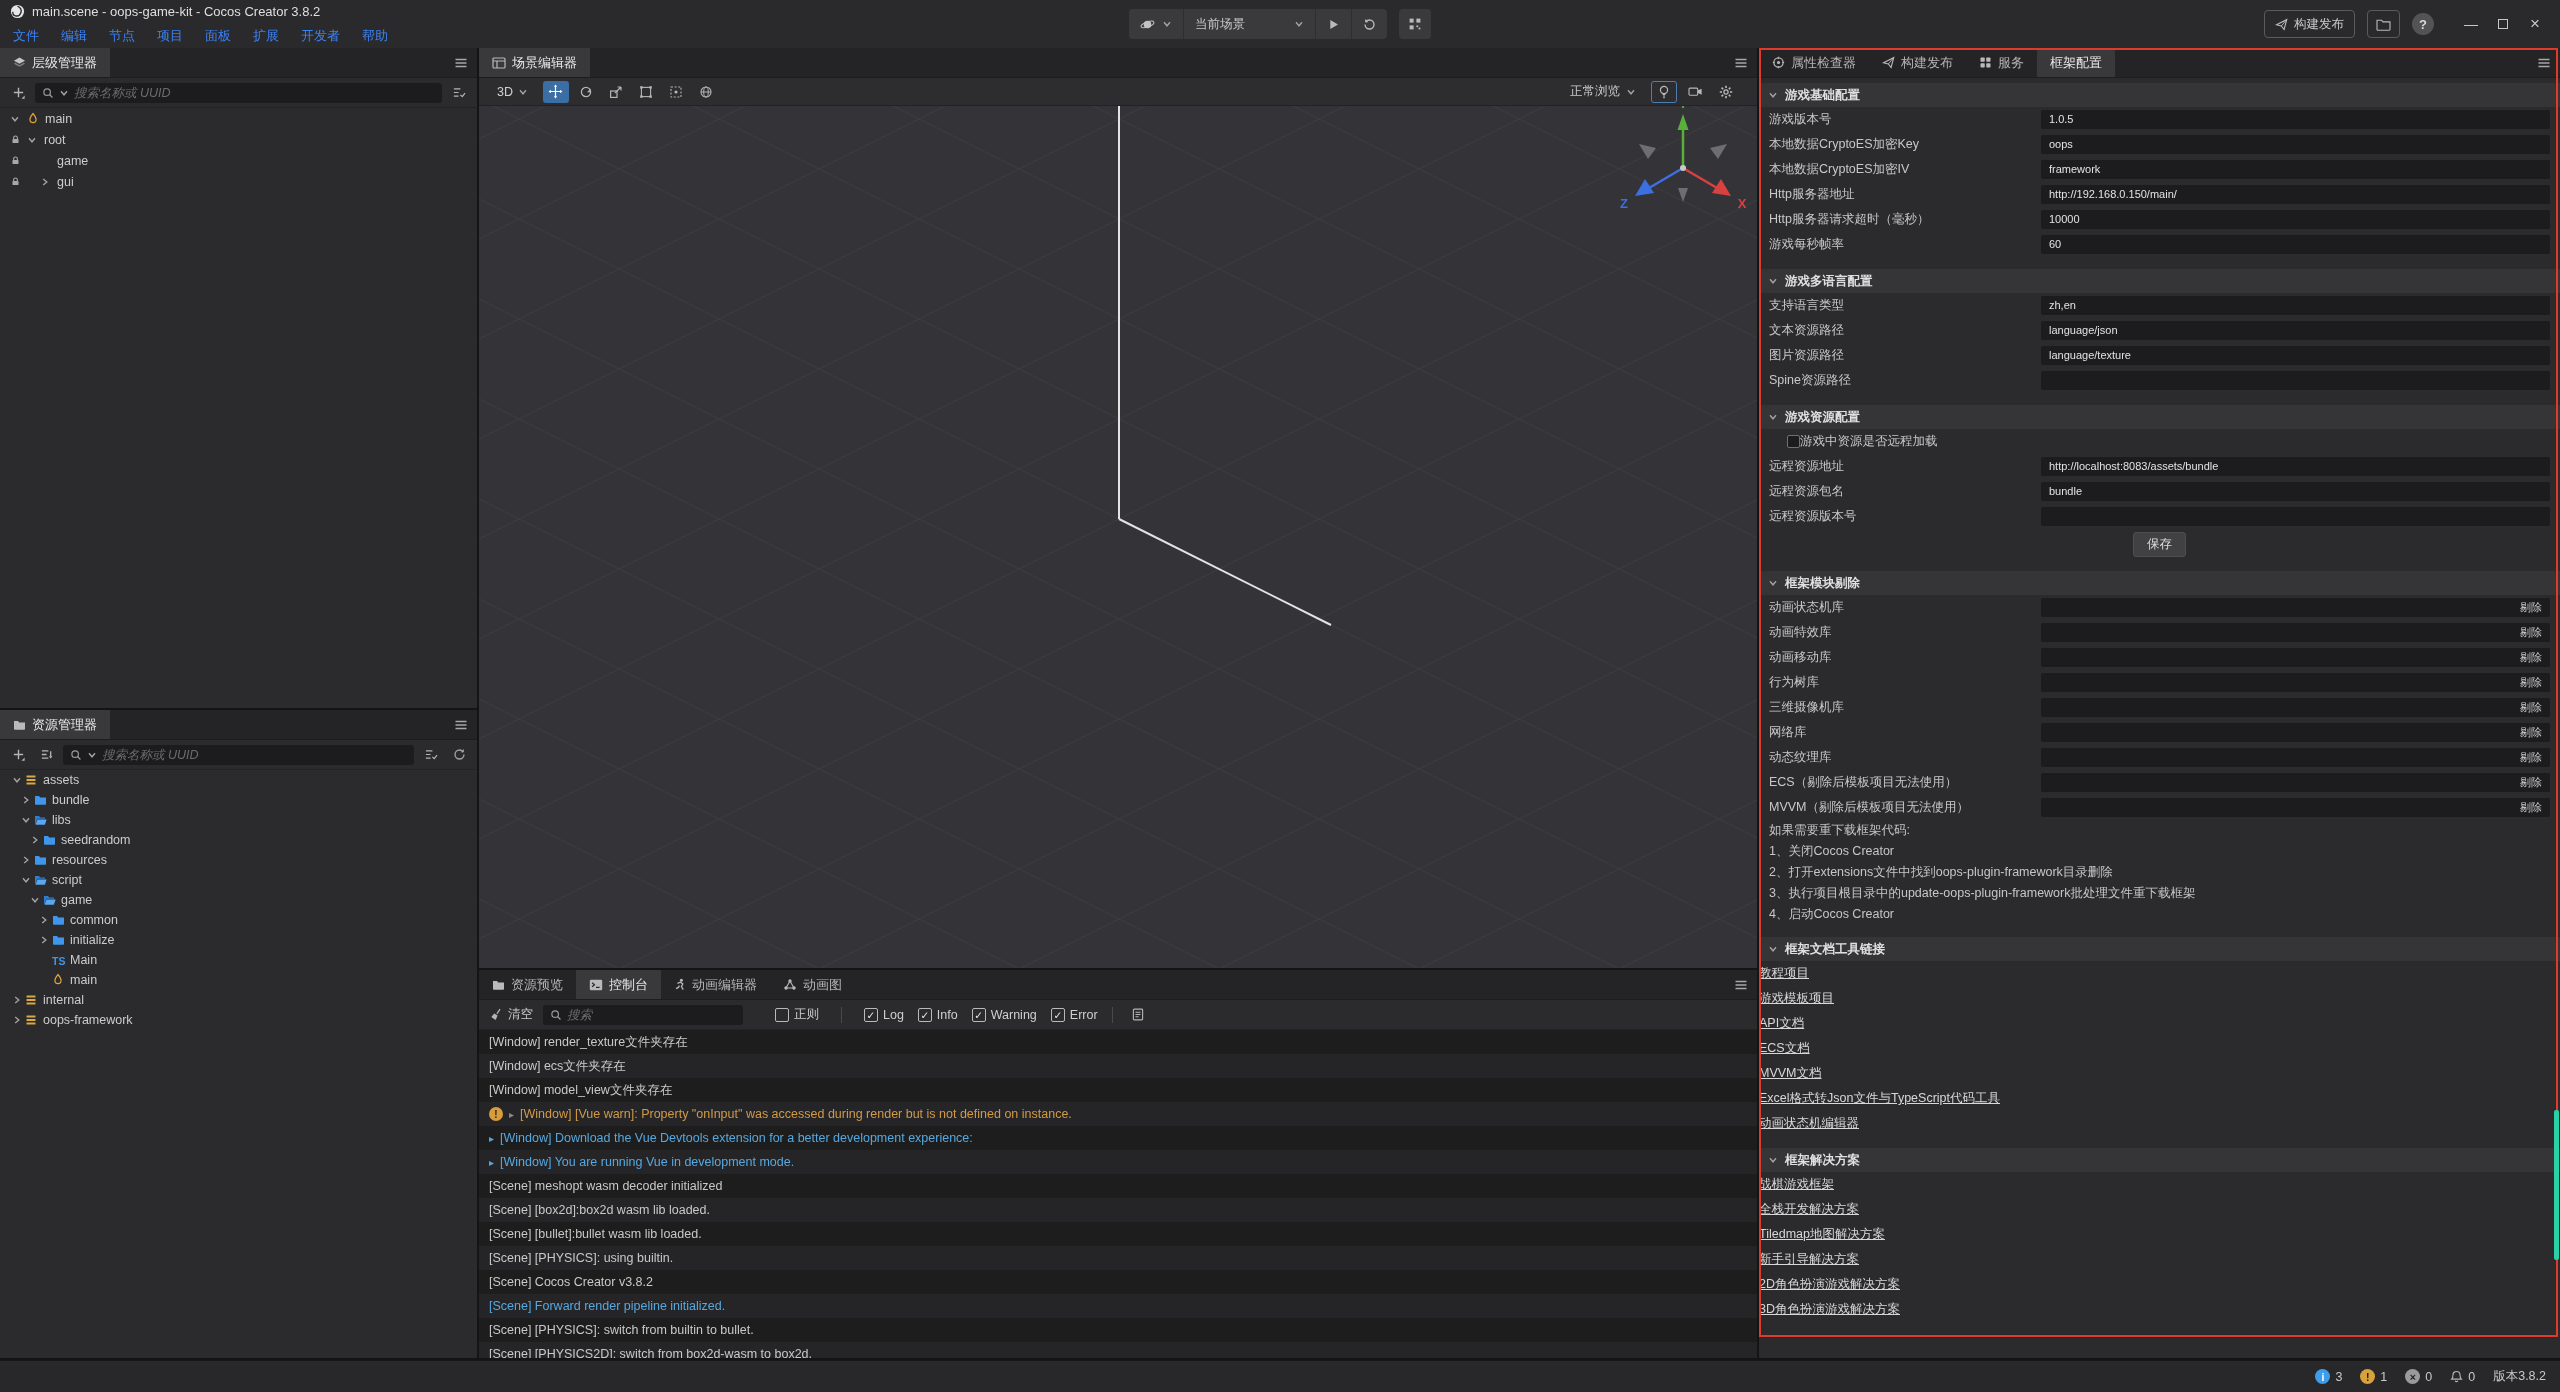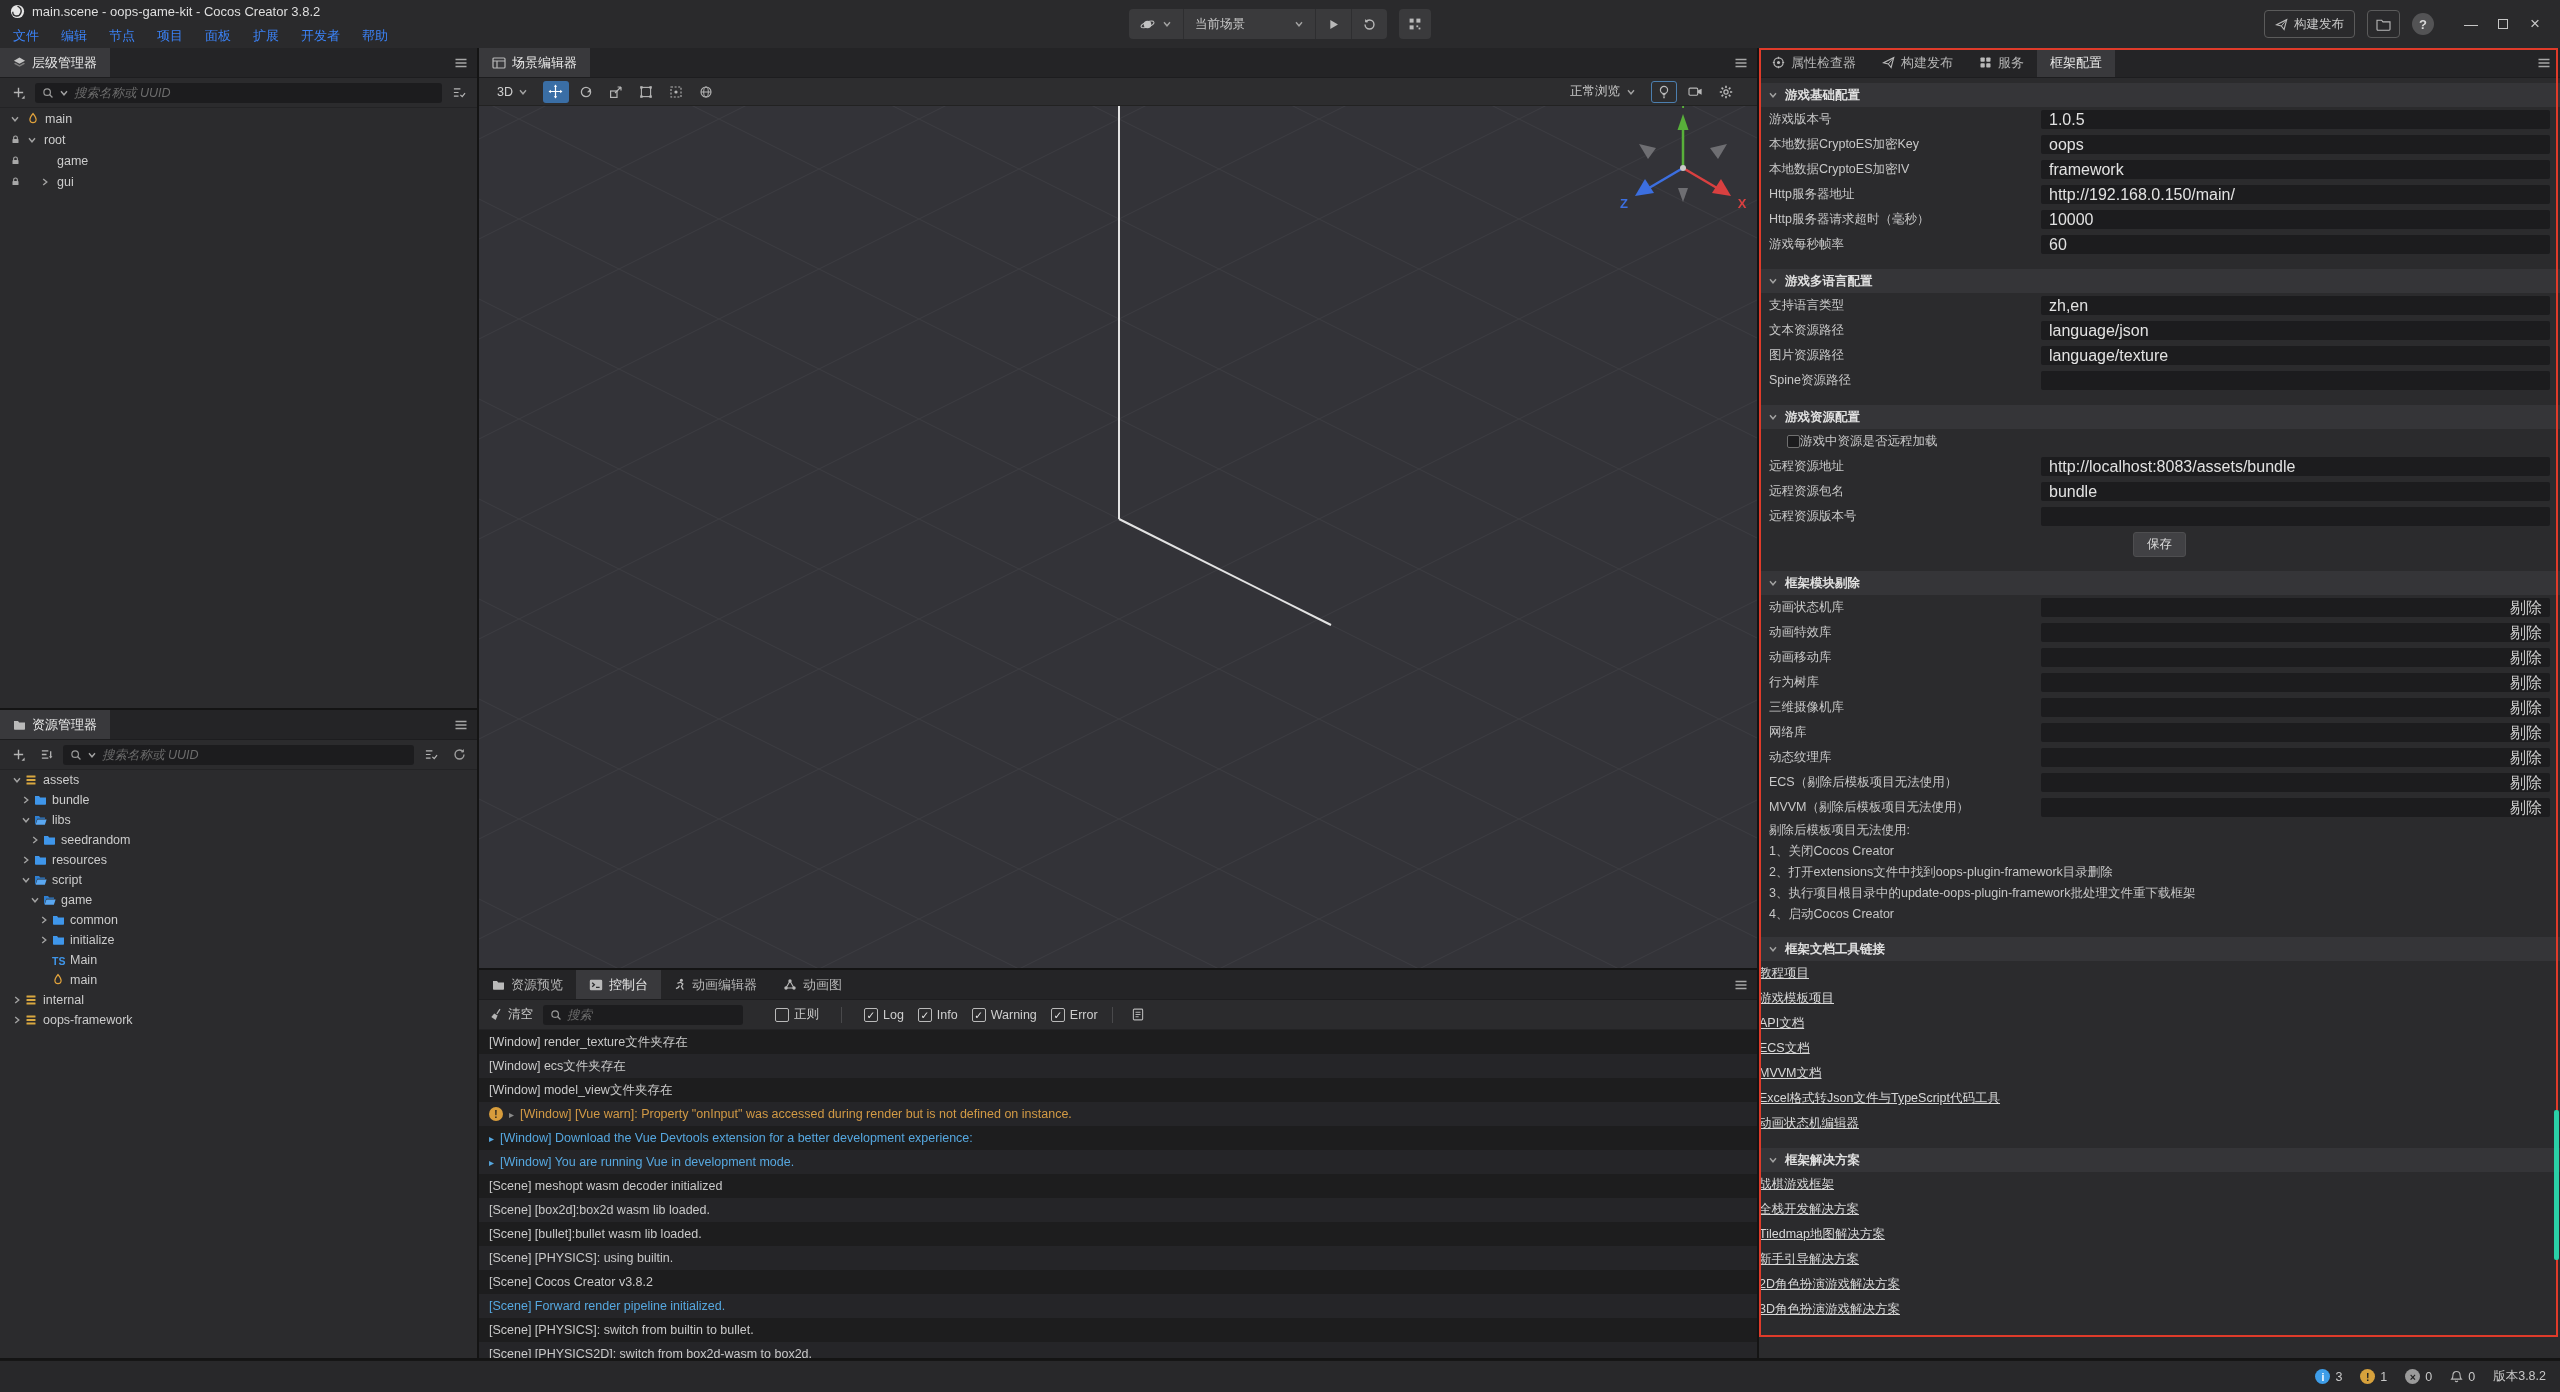--- a/index.html
+++ b/index.html
@@ -66,21 +66,21 @@
 .vsep{width:1px;height:16px;background:#49494b;margin:0 8px}
 .clear-btn{display:flex;align-items:center;gap:5px;font-size:12.5px;color:#c9c9c9;padding:0 4px}
 #console-search{width:200px;flex:none}
 #console-filters{display:flex;align-items:center;gap:14px;margin-left:26px}
 
 #cfg-body{position:absolute;left:0;top:30px;right:0;bottom:0;overflow:hidden}
 .sec-head{height:24px;margin-top:12px;background:#353538;display:flex;align-items:center;gap:7px;padding:0 9px;font-size:12.5px;font-weight:bold;color:#e0e0e0}
 .sec-head.first{margin-top:5px}
 .cfg-row{height:25px;display:flex;align-items:center;padding:0 10px}
 .cfg-label{width:272px;flex:none;font-size:12.5px;color:#c8c8c8;white-space:nowrap;overflow:hidden}
-.cfg-field{flex:1;height:19px;background:#1c1c1e;border-radius:2px;font-size:16px;color:#e2e2e2;line-height:19px;padding:0 8px;white-space:nowrap;overflow:hidden}
+.cfg-field{flex:1;height:19px;background:#1c1c1e;border-radius:2px;font-size:11px;color:#e2e2e2;line-height:19px;padding:0 8px;white-space:nowrap;overflow:hidden}
 .cfg-field.center{text-align:right;color:#cfcfcf}
 .cfg-checkrow{height:25px;display:flex;align-items:center;padding:0 28px;gap:0;font-size:12.5px;color:#c8c8c8}
 .cfg-check{width:13px;height:13px;border:1px solid #707070;background:#1c1c1e;border-radius:2px;flex:none}
 .btn-row{height:30px;display:flex;align-items:center;justify-content:center}
 .save-btn{padding:3px 13px;background:#414144;border:1px solid #4e4e50;border-radius:3px;font-size:12.5px;color:#dcdcdc}
 .txt-row{height:21px;display:flex;align-items:center;padding:0 10px;font-size:12.5px;color:#c6c6c6;white-space:nowrap}
 .link-row{height:25px;display:flex;align-items:center;padding:0 0}
 .link{font-size:12.5px;color:#d8d8d8;text-decoration:underline;white-space:nowrap}
 .red-frame{position:absolute;left:0;top:0;width:799px;height:1289px;border:2px solid #df3b2a;pointer-events:none;z-index:40}
 .vthumb{position:absolute;right:1px;top:1062px;width:5px;height:150px;background:#2ad0a6;border-radius:2px;z-index:41}
@@ -987,21 +987,21 @@
         <div class="cfg-field center">剔除</div>
       </div>
       <div class="cfg-row">
         <span class="cfg-label">ECS（剔除后模板项目无法使用）</span>
         <div class="cfg-field center">剔除</div>
       </div>
       <div class="cfg-row">
         <span class="cfg-label">MVVM（剔除后模板项目无法使用）</span>
         <div class="cfg-field center">剔除</div>
       </div>
-      <div class="txt-row">剔除后模板项目无法使用:</div>
+      <div class="txt-row">如果需要重下载框架代码:</div>
       <div class="txt-row">1、关闭Cocos Creator</div>
       <div class="txt-row">2、打开extensions文件中找到oops-plugin-framework目录删除</div>
       <div class="txt-row">3、执行项目根目录中的update-oops-plugin-framework批处理文件重下载框架</div>
       <div class="txt-row">4、启动Cocos Creator</div>
       <div class="sec-head">
         <span class="icon">
           <svg width="10" height="10" viewBox="0 0 10 10">
             <path d="M2 3.2l3 3.6 3-3.6" stroke="#a2a2a2" stroke-width="1.4" fill="none"></path>
           </svg>
         </span>

